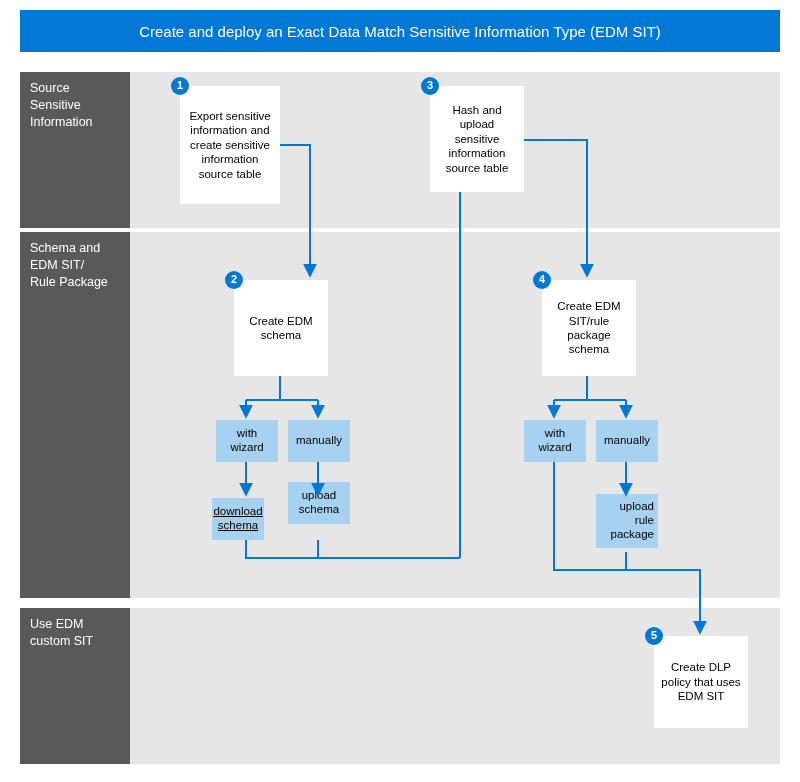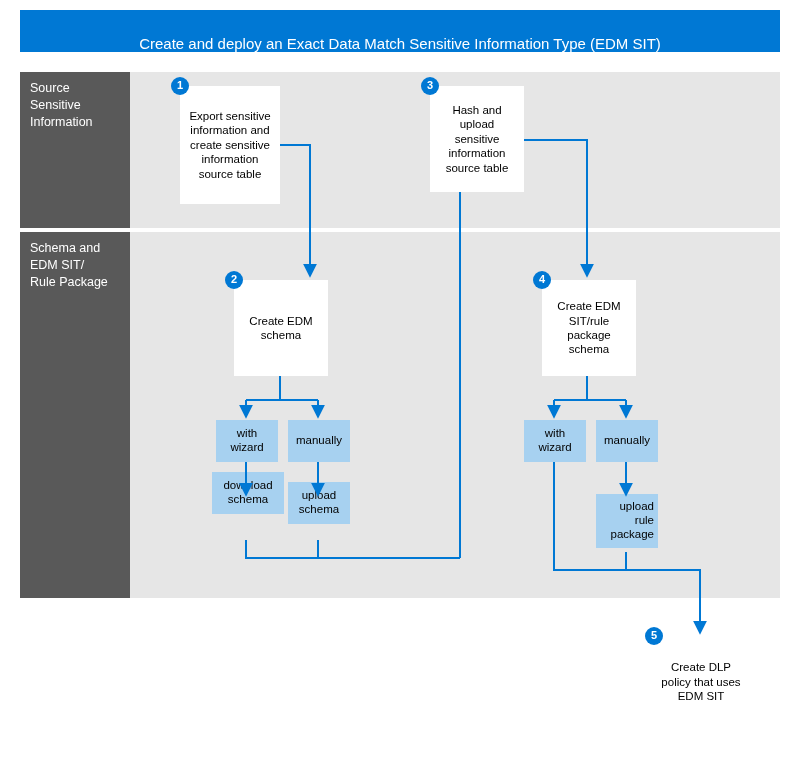--- a/index.html
+++ b/index.html
@@ -1,20 +1,20 @@
 <!DOCTYPE html>
 <html><head>
 <meta charset="utf-8">
 <style>
   * { box-sizing: border-box; margin: 0; padding: 0; }
   body { font-family: "Segoe UI", Arial, sans-serif; background: #fff; }
   .canvas { position: relative; width: 800px; height: 782px; }
   .title-bar {
     position: absolute; left: 20px; top: 10px; width: 760px; height: 42px;
-    background: #0078d4; color: #fff; display: flex; align-items: flex-end; justify-content: center;
+    background: #0078d4; color: #fff; display: flex; align-items: center; justify-content: center;
     font-size: 15px; font-weight: 400;
   }
   .panel { position: absolute; left: 20px; width: 760px; background: #e6e6e6; border-top: 4px solid #fff; }
   .panel.row1 { top: 68px; height: 162px; }
   .panel.row2 { top: 228px; height: 370px; }
   .panel.row3 { top: 604px; height: 160px; }
   .sidebar {
     position: absolute; left: 0; top: 0; width: 110px; height: 100%;
     background: #595959; color: #fff; padding: 8px 10px; font-size: 12.5px; line-height: 1.35;
   }
@@ -44,20 +44,23 @@
     <span>Create and deploy an Exact Data Match Sensitive Information Type (EDM SIT)</span>
   </div>
 
   <div class="panel row1">
     <div class="sidebar"><span>Source Sensitive Information</span></div>
   </div>
   <div class="panel row2">
     <div class="sidebar"><span style="white-space:pre-line">Schema and EDM SIT/
 Rule Package</span></div>
   </div>
+  <div class="panel row3">
+    <div class="sidebar"><span>Use EDM custom SIT</span></div>
+  </div>
 
   <div class="box" style="left:180px; top:86px; width:100px; height:118px;">
     <div class="badge">1</div>
     <span>Export sensitive information and create sensitive information source table</span>
   </div>
 
   <div class="box" style="left:430px; top:86px; width:94px; height:106px;">
     <div class="badge">3</div>
     <span>Hash and upload sensitive information source table</span>
   </div>
@@ -76,21 +79,21 @@
     <div class="badge">5</div>
     <span>Create DLP policy that uses EDM SIT</span>
   </div>
 
   <div class="lbox" style="left:216px; top:420px; width:62px; height:42px;">
       <span>with wizard</span>
     </div>
   <div class="lbox" style="left:288px; top:420px; width:62px; height:42px;">
       <span>manually</span>
     </div>
-  <div class="lbox" style="left:212px; top:472px; width:72px; height:42px;">
+  <div class="lbox" style="left:212px; top:498px; width:52px; height:42px;text-decoration:underline;">
       <span>download schema</span>
     </div>
   <div class="lbox" style="left:288px; top:482px; width:62px; height:42px;">
       <span>upload schema</span>
     </div>
 
   <div class="lbox" style="left:524px; top:420px; width:62px; height:42px;">
       <span>with wizard</span>
     </div>
   <div class="lbox" style="left:596px; top:420px; width:62px; height:42px;">

